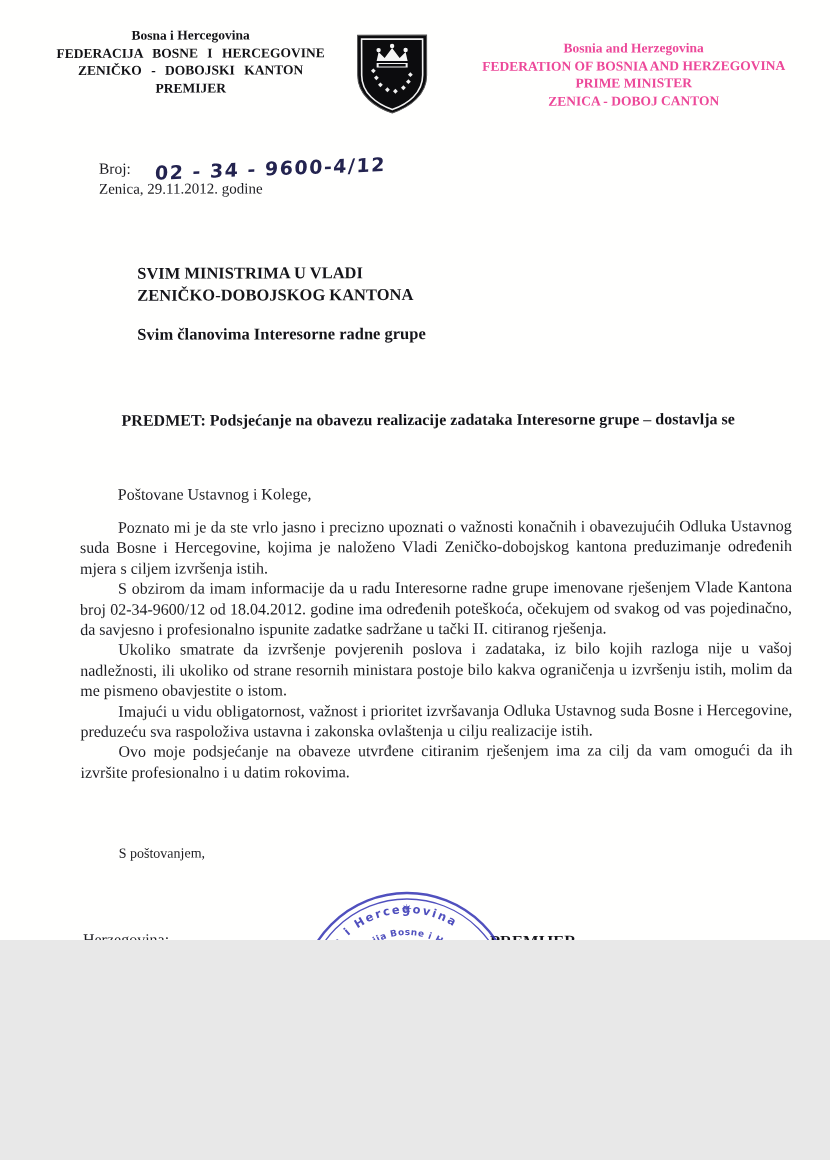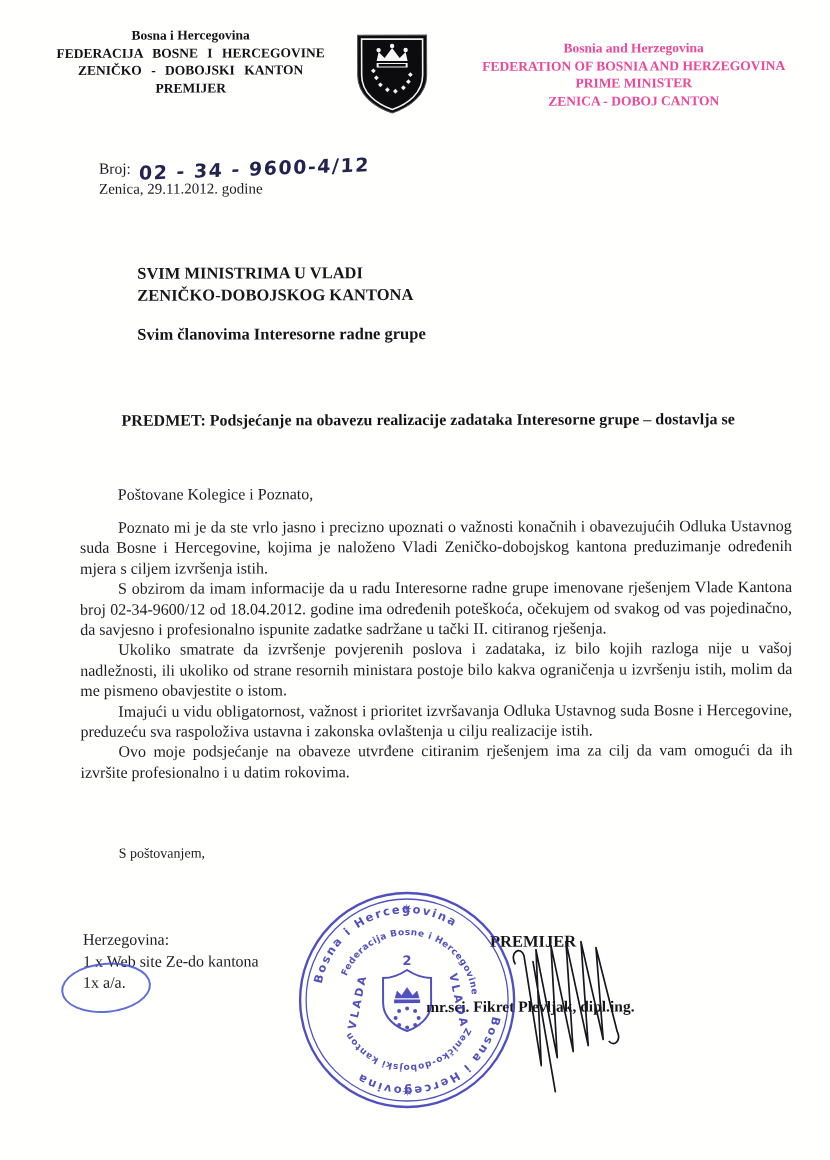--- a/index.html
+++ b/index.html
@@ -1,37 +1,37 @@
 <!DOCTYPE html>
 <html><head>
 <meta charset="utf-8">
 <style>
   html,body{margin:0;padding:0;background:#e8e8e8;}
   .page{
     position:relative;
-    width:830px;height:1160px;
+    width:830px;height:940px;
     background:#fffffe;
     overflow:hidden;
     font-family:"Liberation Serif", serif;
     color:#1d1d22;
     margin:0 auto;
   }
   .skew{position:absolute;left:0;top:0;width:830px;height:1160px;transform:rotate(-0.15deg);}
 
   
   .hdr-left{position:absolute;left:46px;top:26px;width:292px;text-align:center;
     font-weight:bold;font-size:13.5px;line-height:17.5px;color:#121216;}
   .hdr-left .l2{word-spacing:6px;}
   .hdr-right{position:absolute;left:458px;top:40px;width:354px;text-align:center;
     font-weight:bold;font-size:13.5px;line-height:17.5px;color:#ec4899;}
   .arms{position:absolute;left:351px;top:31px;width:85px;height:86px;}
 
   
   .ref{position:absolute;left:100px;top:158px;font-size:15.5px;line-height:20px;}
-  .ref-row{display:flex;align-items:center;gap:8px;}
+  .ref-row{display:flex;align-items:center;gap:24px;}
   .hand{
     font-family:"DejaVu Sans", sans-serif;
     font-size:19px;font-weight:bold;color:#23234f;
     letter-spacing:1.5px;transform:rotate(-2deg) skewX(-4deg);display:inline-block;
   }
   .ref-date{margin-top:0;font-size:15px;}
 
   
   .addr{position:absolute;left:138px;top:262px;font-weight:bold;font-size:16.5px;line-height:21.5px;color:#15151a;}
   .addr .group-line{margin-top:18px;}
@@ -117,21 +117,21 @@
   </div>
 
   <div class="addr">
     <div>SVIM MINISTRIMA U VLADI</div>
     <div>ZENIČKO-DOBOJSKOG KANTONA</div>
     <div class="group-line">Svim članovima Interesorne radne grupe</div>
   </div>
 
   <div class="subject">PREDMET: Podsjećanje na obavezu realizacije zadataka  Interesorne grupe – dostavlja se</div>
 
-  <div class="salutation">Poštovane Kolegice i Poznato,</div>
+  <div class="salutation">Poštovane Ustavnog i Kolege,</div>
 
   <div class="body-text">
     <p>Poznato  mi je da ste vrlo jasno i precizno upoznati o važnosti konačnih i obavezujućih Odluka Ustavnog suda Bosne i Hercegovine, kojima je naloženo Vladi Zeničko-dobojskog kantona preduzimanje određenih mjera s ciljem izvršenja istih.</p>
     <p>S obzirom da imam informacije da u radu Interesorne radne grupe  imenovane rješenjem Vlade Kantona broj 02-34-9600/12 od 18.04.2012. godine ima  određenih poteškoća, očekujem od svakog od vas pojedinačno, da savjesno i profesionalno ispunite zadatke sadržane u tački II. citiranog rješenja.</p>
     <p>Ukoliko smatrate da izvršenje povjerenih poslova i zadataka, iz bilo kojih razloga nije u vašoj nadležnosti, ili ukoliko od strane resornih ministara postoje bilo kakva ograničenja u izvršenju istih, molim da me pismeno obavjestite o istom.</p>
     <p>Imajući u vidu obligatornost, važnost i prioritet izvršavanja  Odluka Ustavnog suda Bosne i Hercegovine, preduzeću sva raspoloživa ustavna i zakonska ovlaštenja u cilju realizacije istih.</p>
     <p>Ovo moje podsjećanje na obaveze utvrđene citiranim rješenjem ima za cilj da vam omogući da ih izvršite profesionalno i u datim rokovima.</p>
   </div>
 
   <div class="closing">S poštovanjem,</div>

